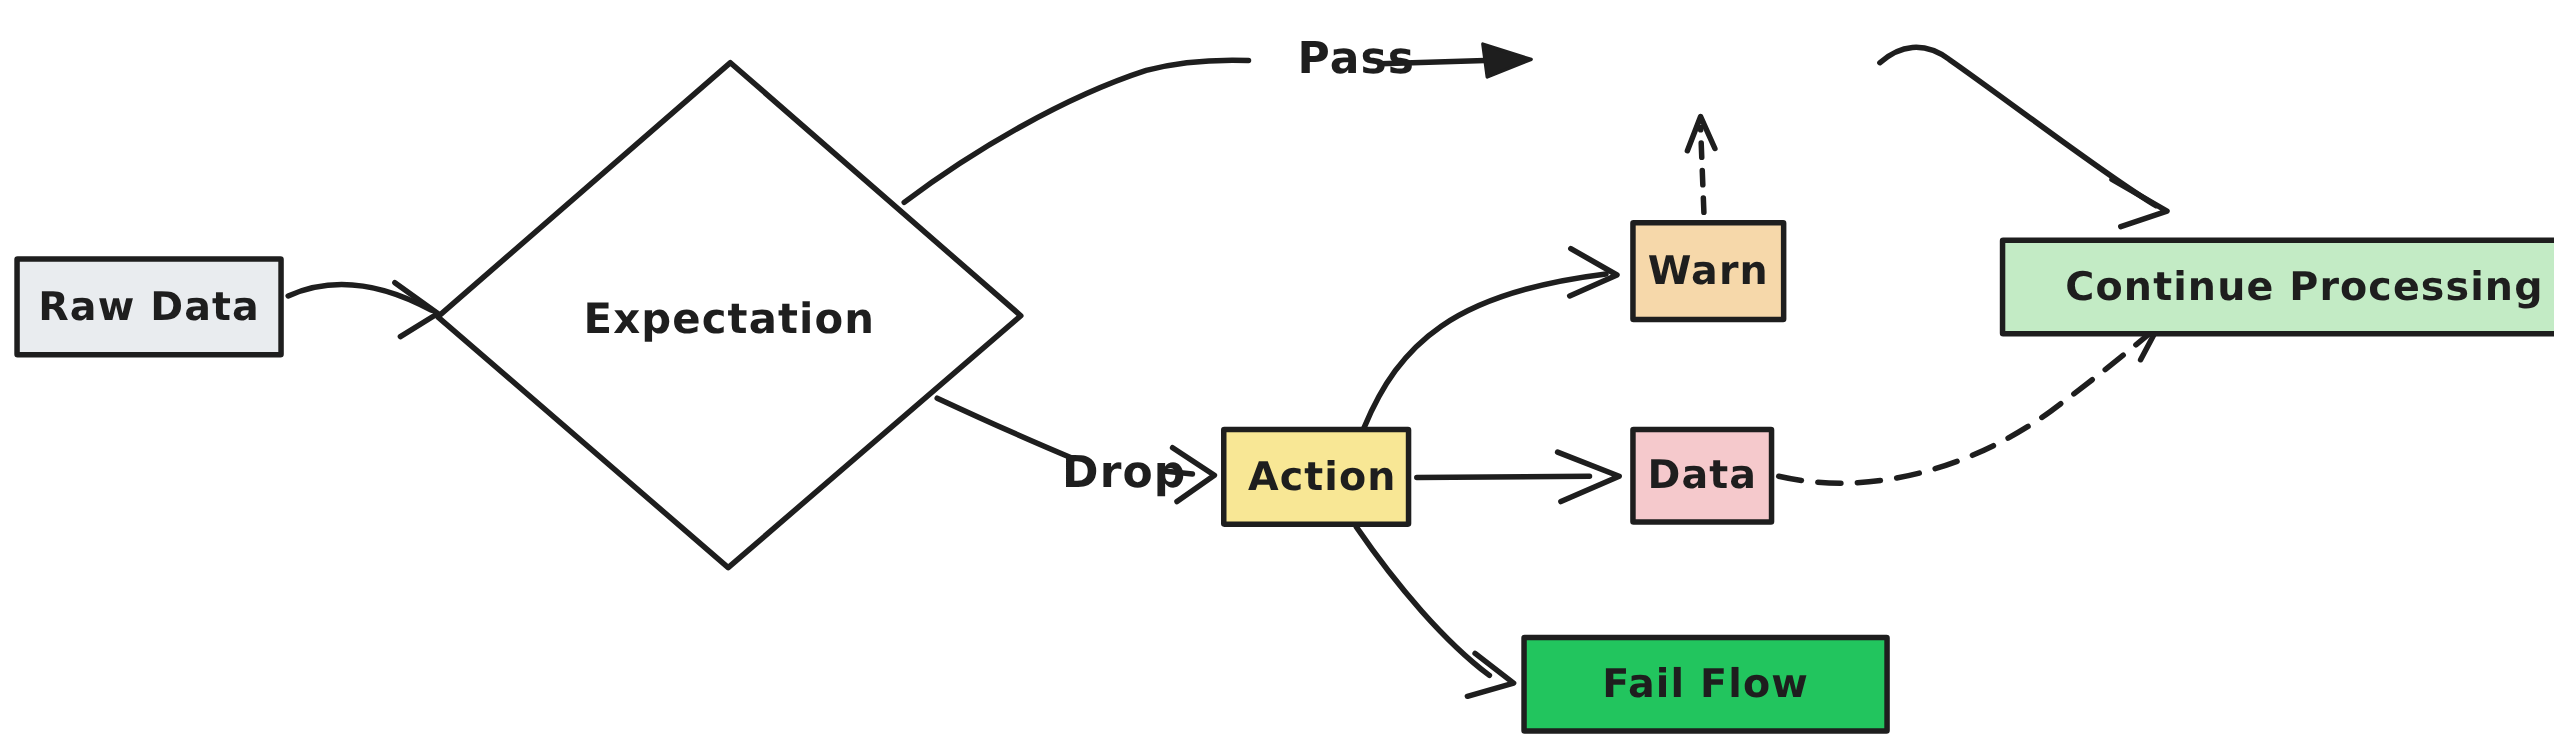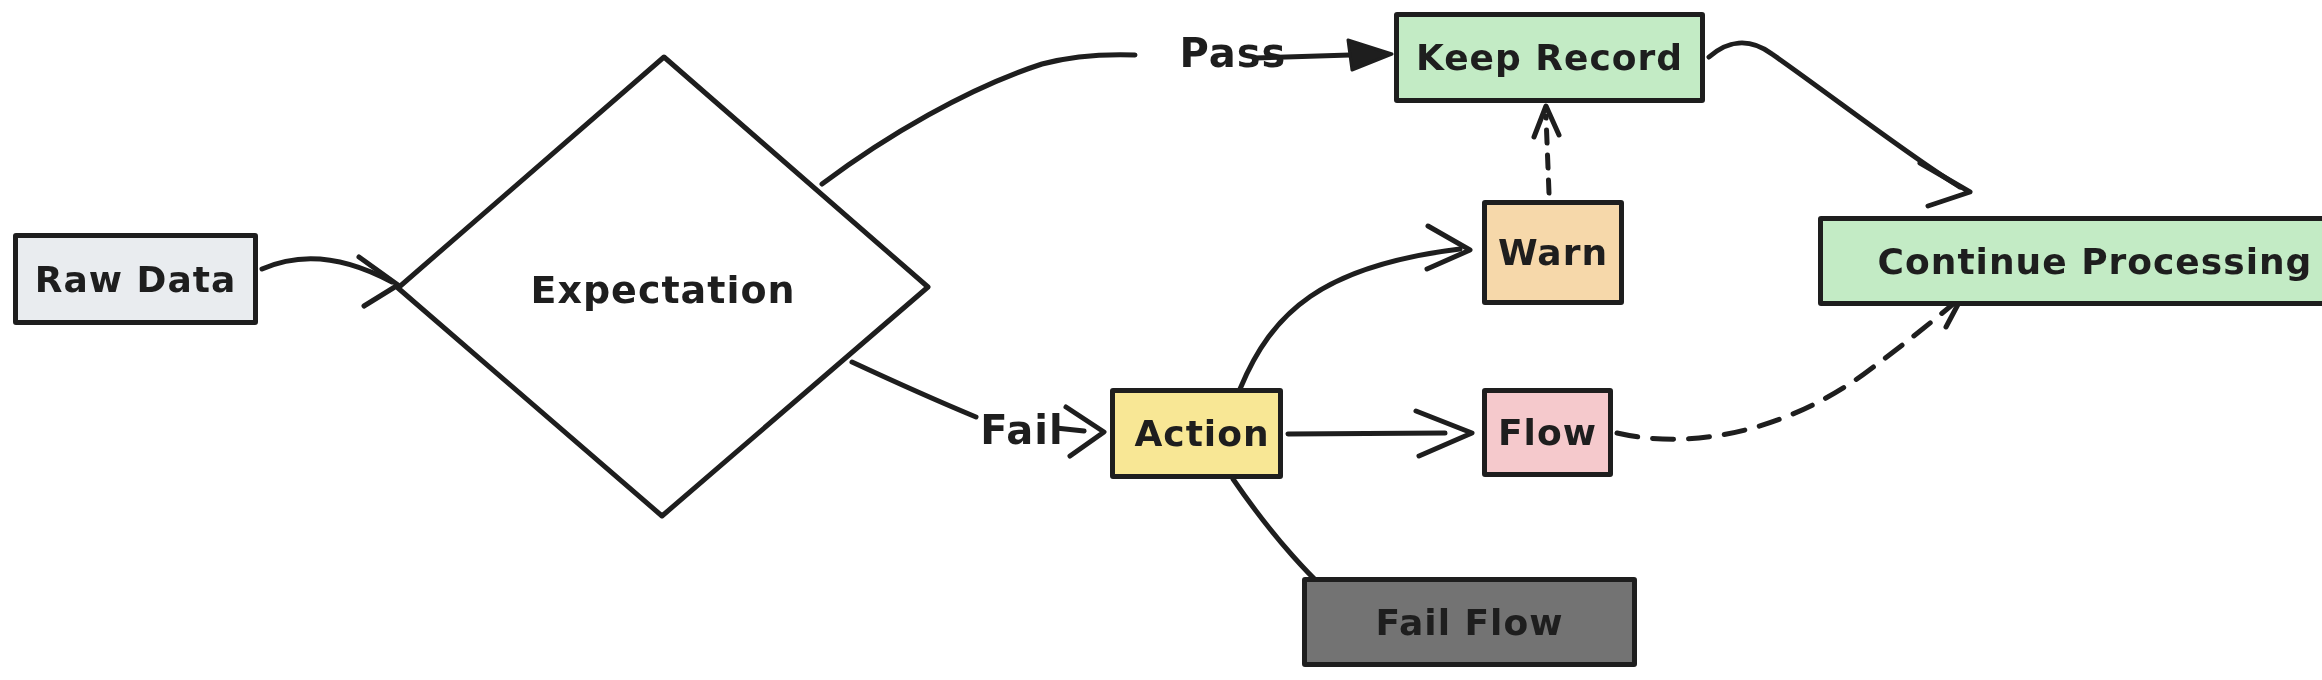--- a/index.html
+++ b/index.html
@@ -75,29 +75,28 @@
     <path d="M 1920 163 L 1970 192 L 1928 206"></path>
 
     <path class="dashed" d="M 1617 433 C 1700 452 1792 426 1864 374 C 1910 340 1940 315 1958 300"></path>
     <path d="M 1946 327 L 1963 295 L 1927 301"></path>
   </svg>
 
   <div class="node" style="left: 13px; top: 233px; width: 245px; height: 92px; background: rgb(233, 236, 239); text-align: right;">Raw Data</div>
 
   <div class="free-label" style="left:503px;top:243px;width:320px;height:60px;font-size:38px;margin-top:17px;">Expectation</div>
 
-  <div class="node" style="left: 1394px; top: 12px; width: 311px; height: 91px; background: rgb(195, 235, 197);">Keep Record</div>
 
-  <div class="node" style="left: 1482px; top: 200px; width: 142px; height: 105px; background: rgb(246, 216, 170);">Warn</div>
+  <div class="node" style="left: 1482px; top: 200px; width: 142px; height: 93px; background: rgb(246, 216, 170);">Warn</div>
 
   <div class="node" style="left: 1110px; top: 388px; width: 173px; height: 91px; background: rgb(248, 231, 149); padding-left: 11px;">Action</div>
 
-  <div class="node" style="left: 1482px; top: 388px; width: 131px; height: 89px; background: rgb(245, 201, 204);">Flow</div>
+  <div class="node" style="left: 1482px; top: 388px; width: 131px; height: 89px; background: rgb(245, 201, 204);">Data</div>
 
-  <div class="node" style="left: 1302px; top: 577px; width: 335px; height: 90px; background: #737373;">Fail Flow</div>
+  <div class="node" style="left: 1383px; top: 577px; width: 335px; height: 90px; background: #22c55e;">Fail Flow</div>
 
   <div class="node" style="left: 1818px; top: 200px; width: 554px; height: 90px; background: rgb(195, 235, 197); margin-top: 16px;">Continue Processing</div>
 
   <div class="free-label" style="left:1146px;top:28px;width:100px;height:50px;padding-left:37px;">Pass</div>
 
-  <div class="free-label" style="left:980px;top:404px;width:84px;height:52px;">Fail</div>
+  <div class="free-label" style="left:980px;top:404px;width:84px;height:52px;">Drop</div>
 
 </div>
 
 </body></html>

